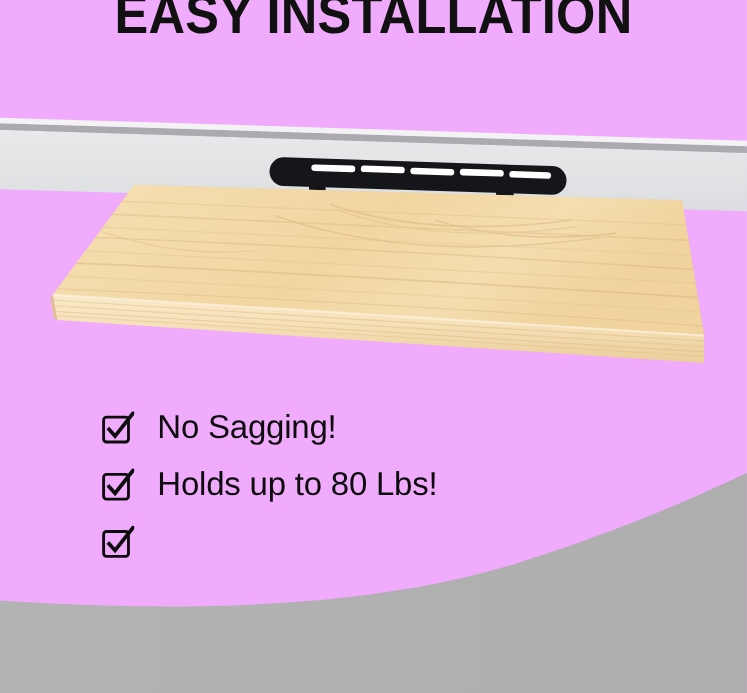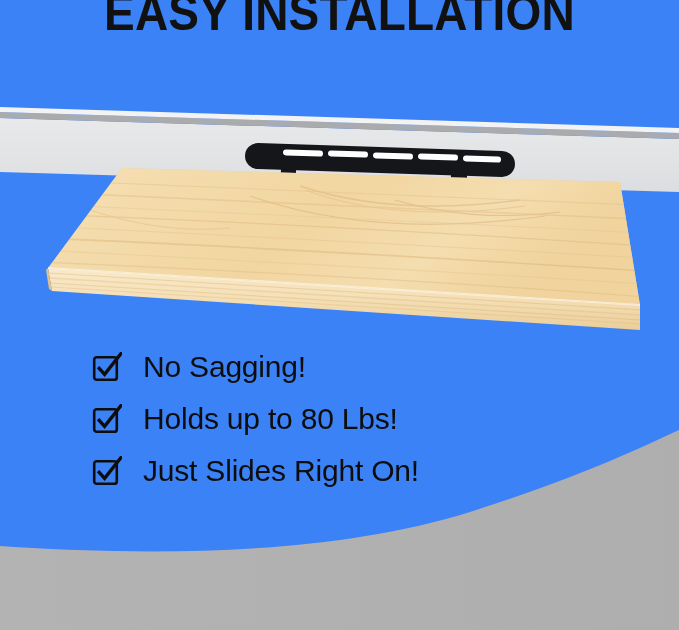--- a/index.html
+++ b/index.html
@@ -7,21 +7,21 @@
     padding: 0;
     background: #ffffff;
   }
   body {
     font-family: "Liberation Sans", sans-serif;
   }
   #stage {
     position: relative;
     width: 679px;
     height: 630px;
-    background: #3b82f6;
+    background: #f0abfc;
     overflow: hidden;
   }
 
   
   .headline {
     position: absolute;
     left: 0;
     top: -12px;
     width: 679px;
     text-align: center;
@@ -48,21 +48,21 @@
 
   
   .bullets {
     position: absolute;
     left: 92px;
     top: 352px;
     width: 520px;
   }
   .bullet-row {
     display: flex;
-    align-items: flex-start;
+    align-items: flex-end;
     height: 52px;
   }
   .cbx {
     width: 30px;
     height: 30px;
     flex: 0 0 30px;
     margin-right: 21px;
     position: relative;
   }
   .cbx svg { display: block; }
@@ -208,18 +208,17 @@
       <span class="bullet-text">Holds up to 80 Lbs!</span>
     </div>
 
     <div class="bullet-row">
       <span class="cbx">
         <svg width="30" height="30" viewBox="0 0 30 30" xmlns="http://www.w3.org/2000/svg">
           <rect x="2.2" y="5.2" width="22.6" height="22.6" rx="2.6" ry="2.6" fill="none" stroke="#0d0d0d" stroke-width="2.6"></rect>
           <path d="M 7.2 16.4 L 12.6 22.4 L 29.0 1.6" fill="none" stroke="#0d0d0d" stroke-width="3.4" stroke-linecap="square" stroke-linejoin="miter"></path>
         </svg>
       </span>
-      <span class="bullet-text">Just Slides Right On!</span>
     </div>
 
   </div>
 
 </div>
 
 </body></html>

